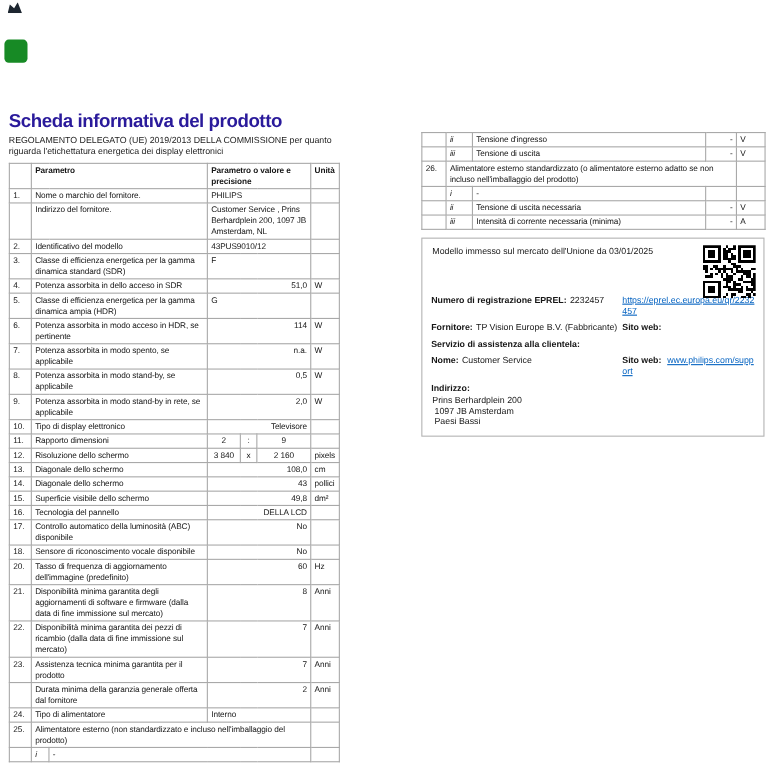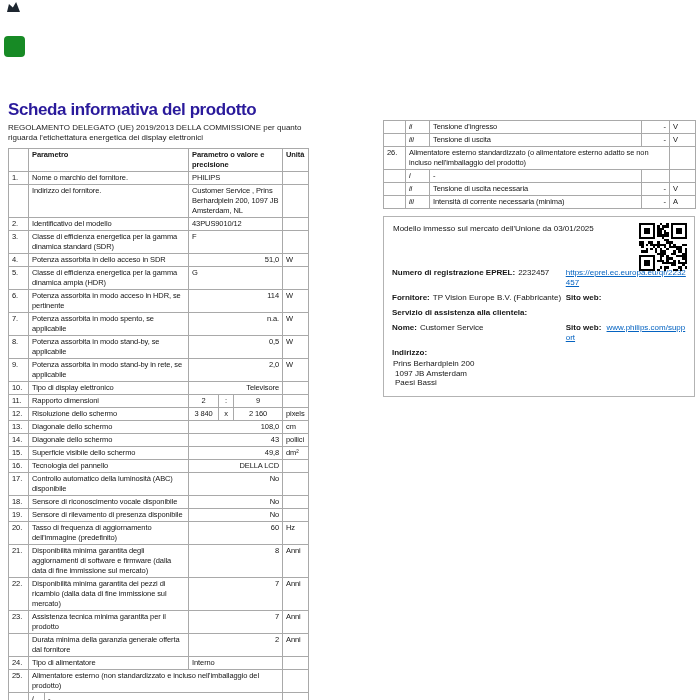--- a/index.html
+++ b/index.html
@@ -167,26 +167,20 @@
         </tr>
         <tr>
           <td>17.</td>
           <td colspan="2">Controllo automatico della luminosità (ABC) disponibile</td>
           <td class="right" colspan="3">No</td>
           <td></td>
         </tr>
         <tr>
           <td>18.</td>
           <td colspan="2">Sensore di riconoscimento vocale disponibile</td>
-          <td class="right" colspan="3">No</td>
-          <td></td>
-        </tr>
-        <tr>
-          <td>19.</td>
-          <td colspan="2">Sensore di rilevamento di presenza disponibile</td>
           <td class="right" colspan="3">No</td>
           <td></td>
         </tr>
         <tr>
           <td>20.</td>
           <td colspan="2">Tasso di frequenza di aggiornamento dell'immagine (predefinito)</td>
           <td class="right" colspan="3">60</td>
           <td>Hz</td>
         </tr>
         <tr>

